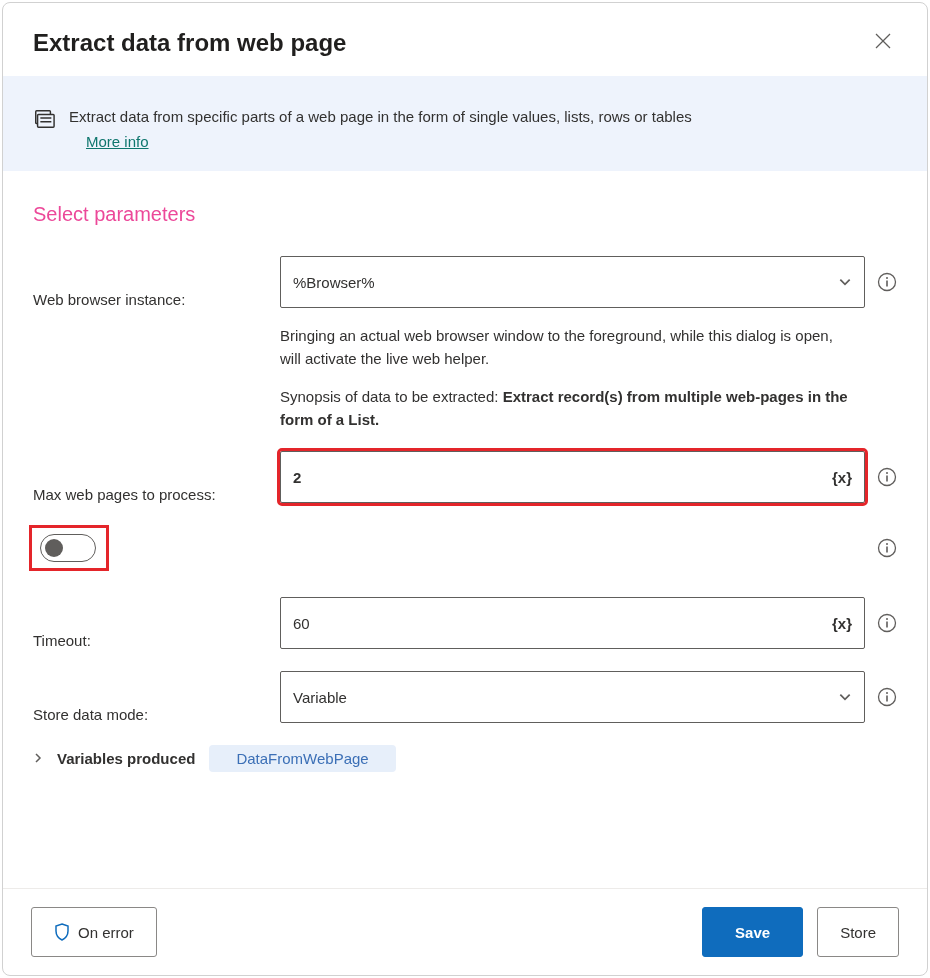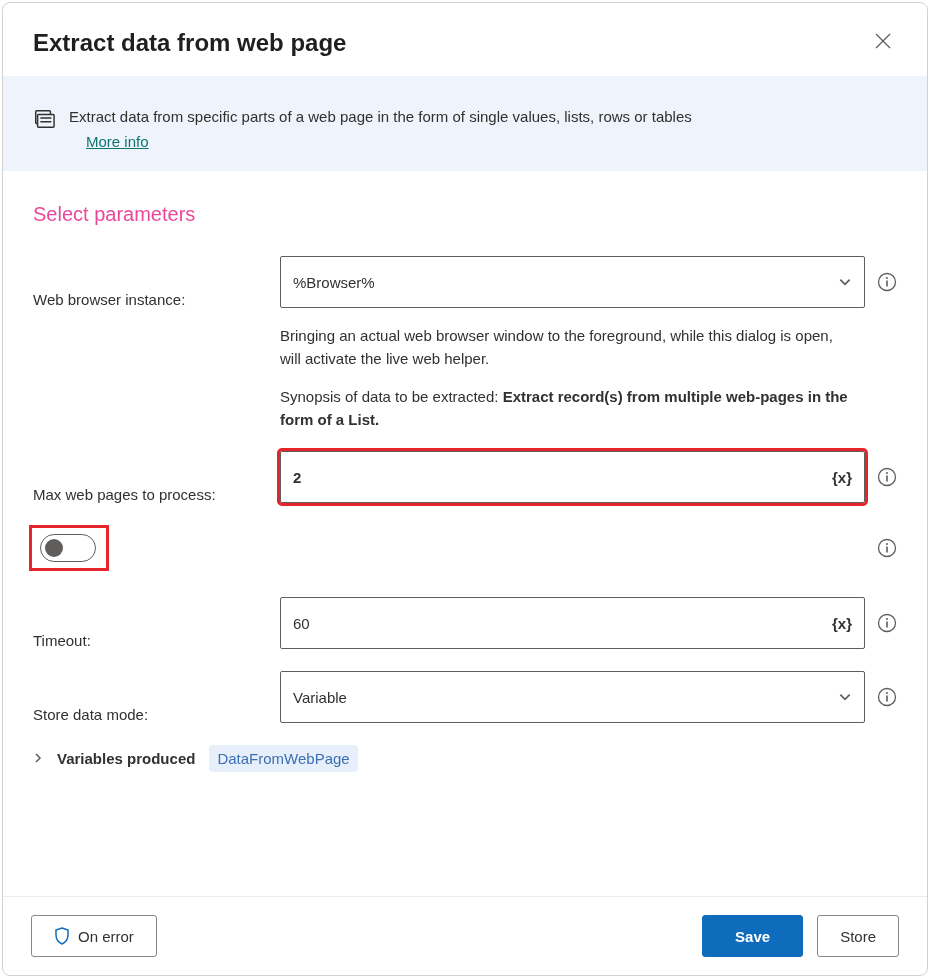--- a/index.html
+++ b/index.html
@@ -164,34 +164,34 @@
   .vars-row {
     display: flex; align-items: center; gap: 14px;
     margin-top: 12px;
     font-size: 15px;
   }
   .vars-chevron { color:#605e5c; font-size:13px; }
   .vars-label { font-weight:600; color:#323130; }
   .var-chip {
     background: #e7effa;
     color: #3b6fb6;
-    padding: 5px 8px;
+    padding: 5px 27px;
     border-radius: 4px;
     font-size: 15px;
     cursor: pointer;
   }
   .footer {
     border-top: 1px solid #edebe9;
     padding: 18px 28px;
     display: flex;
     justify-content: space-between;
     align-items: center;
   }
   .btn {
-    height: 42px;
+    height: 50px;
     padding: 0 22px;
     border-radius: 3px;
     font-size: 15px;
     cursor: pointer;
     display: inline-flex;
     align-items: center;
     gap: 8px;
     border: 1px solid #8a8886;
     background: #fff;
     color: #323130;

